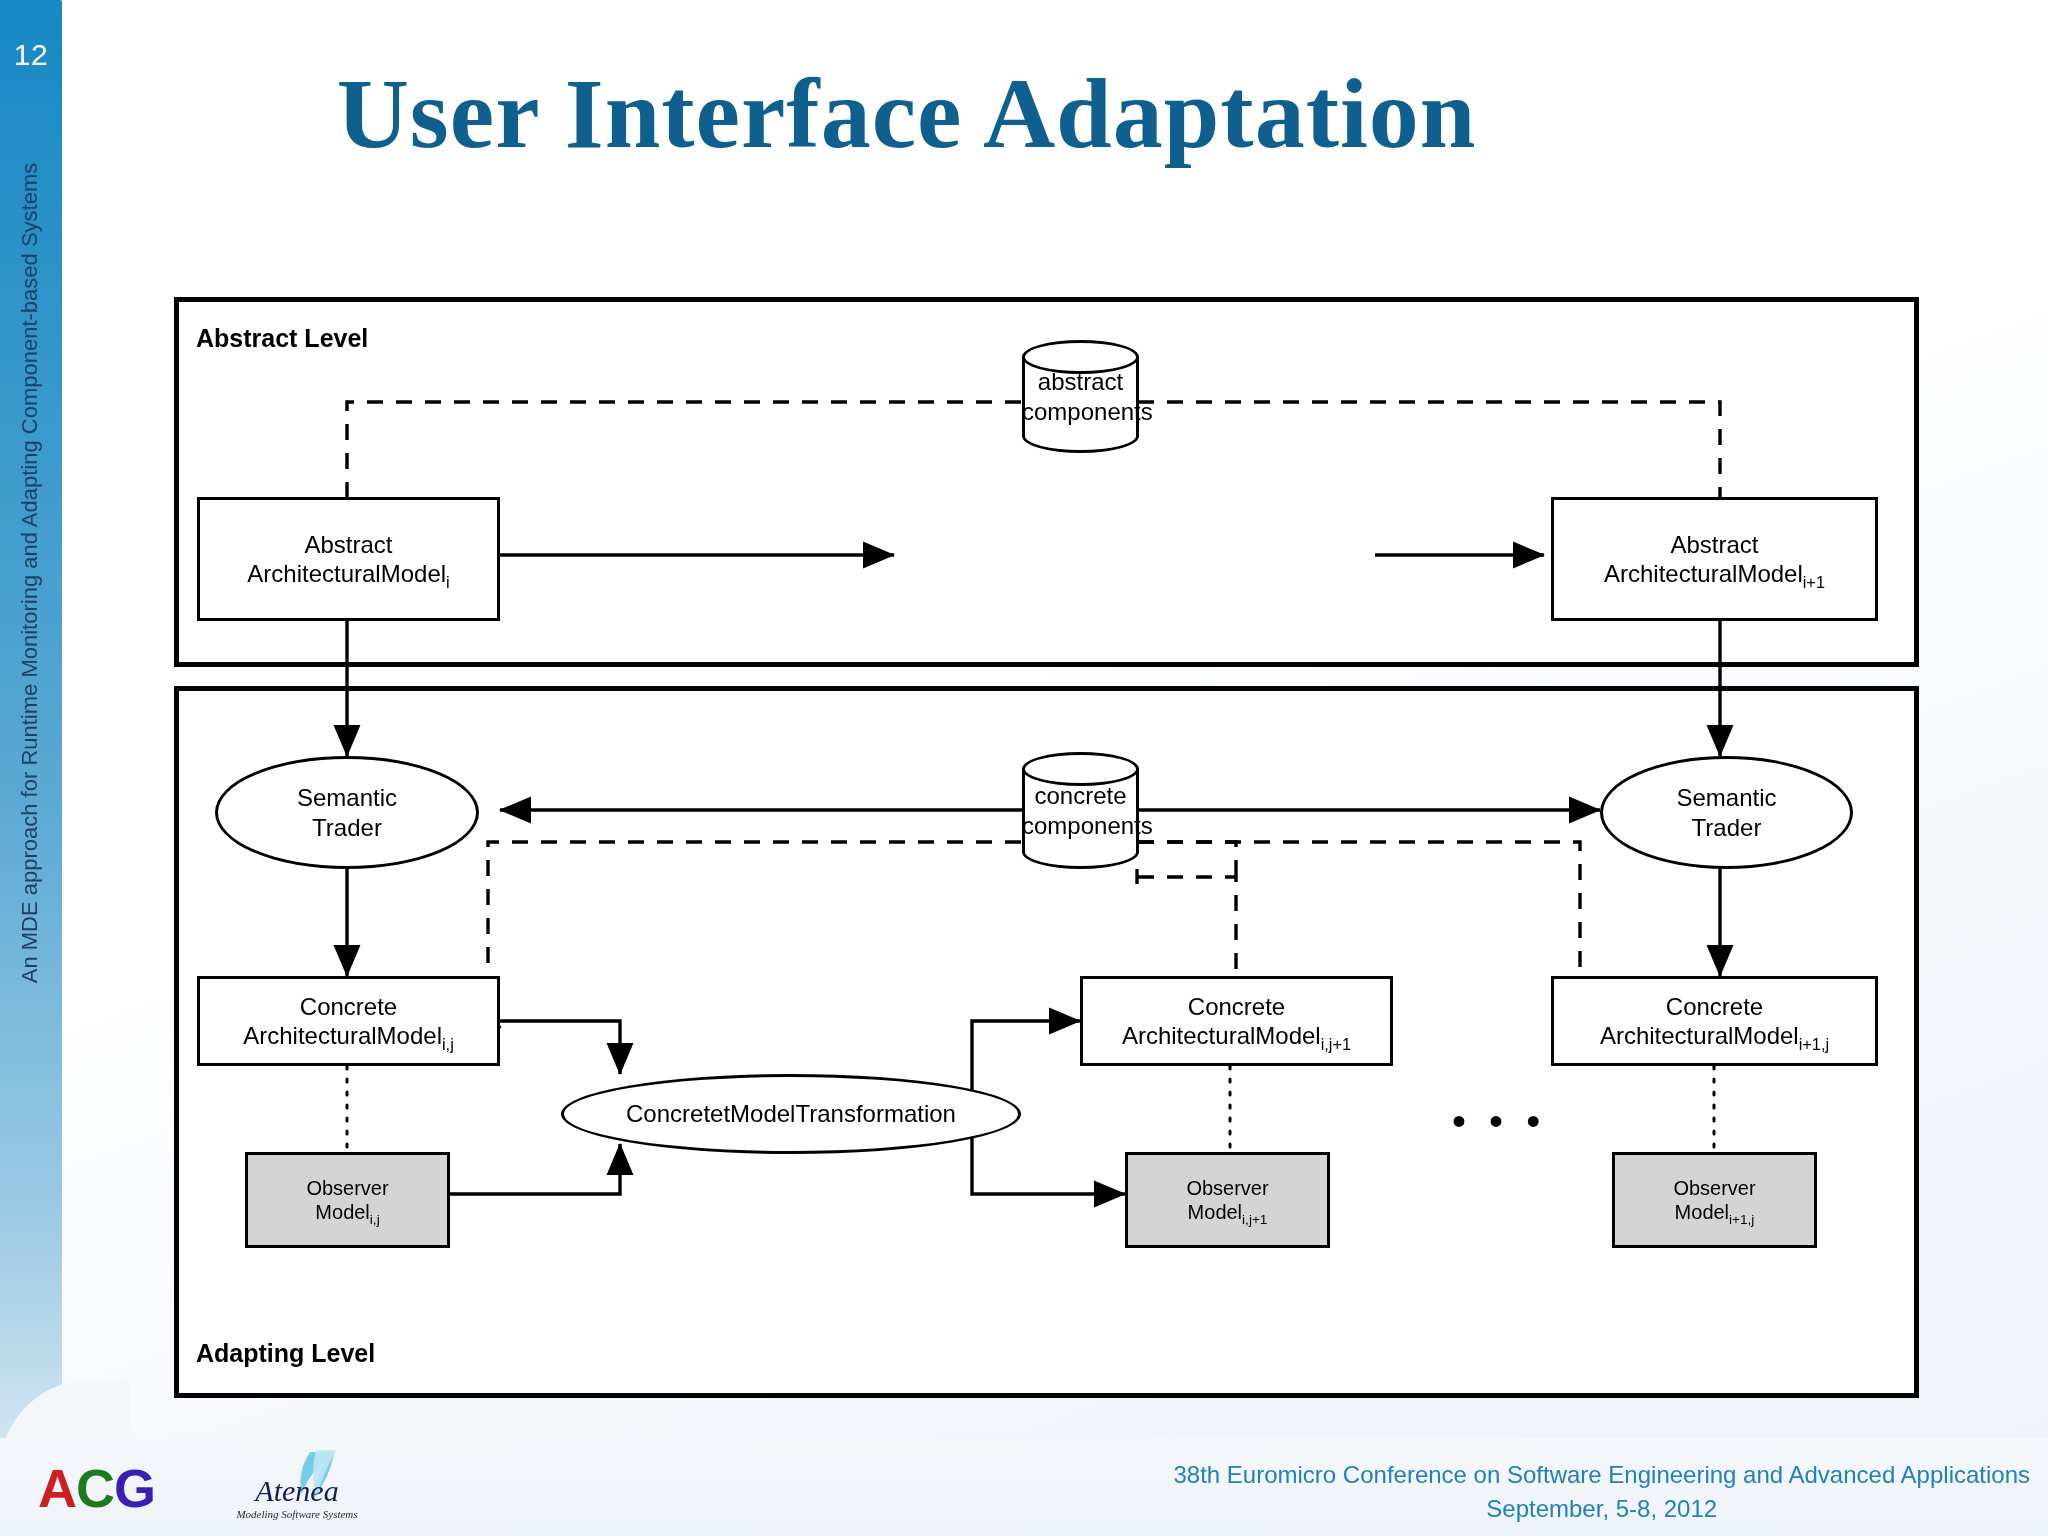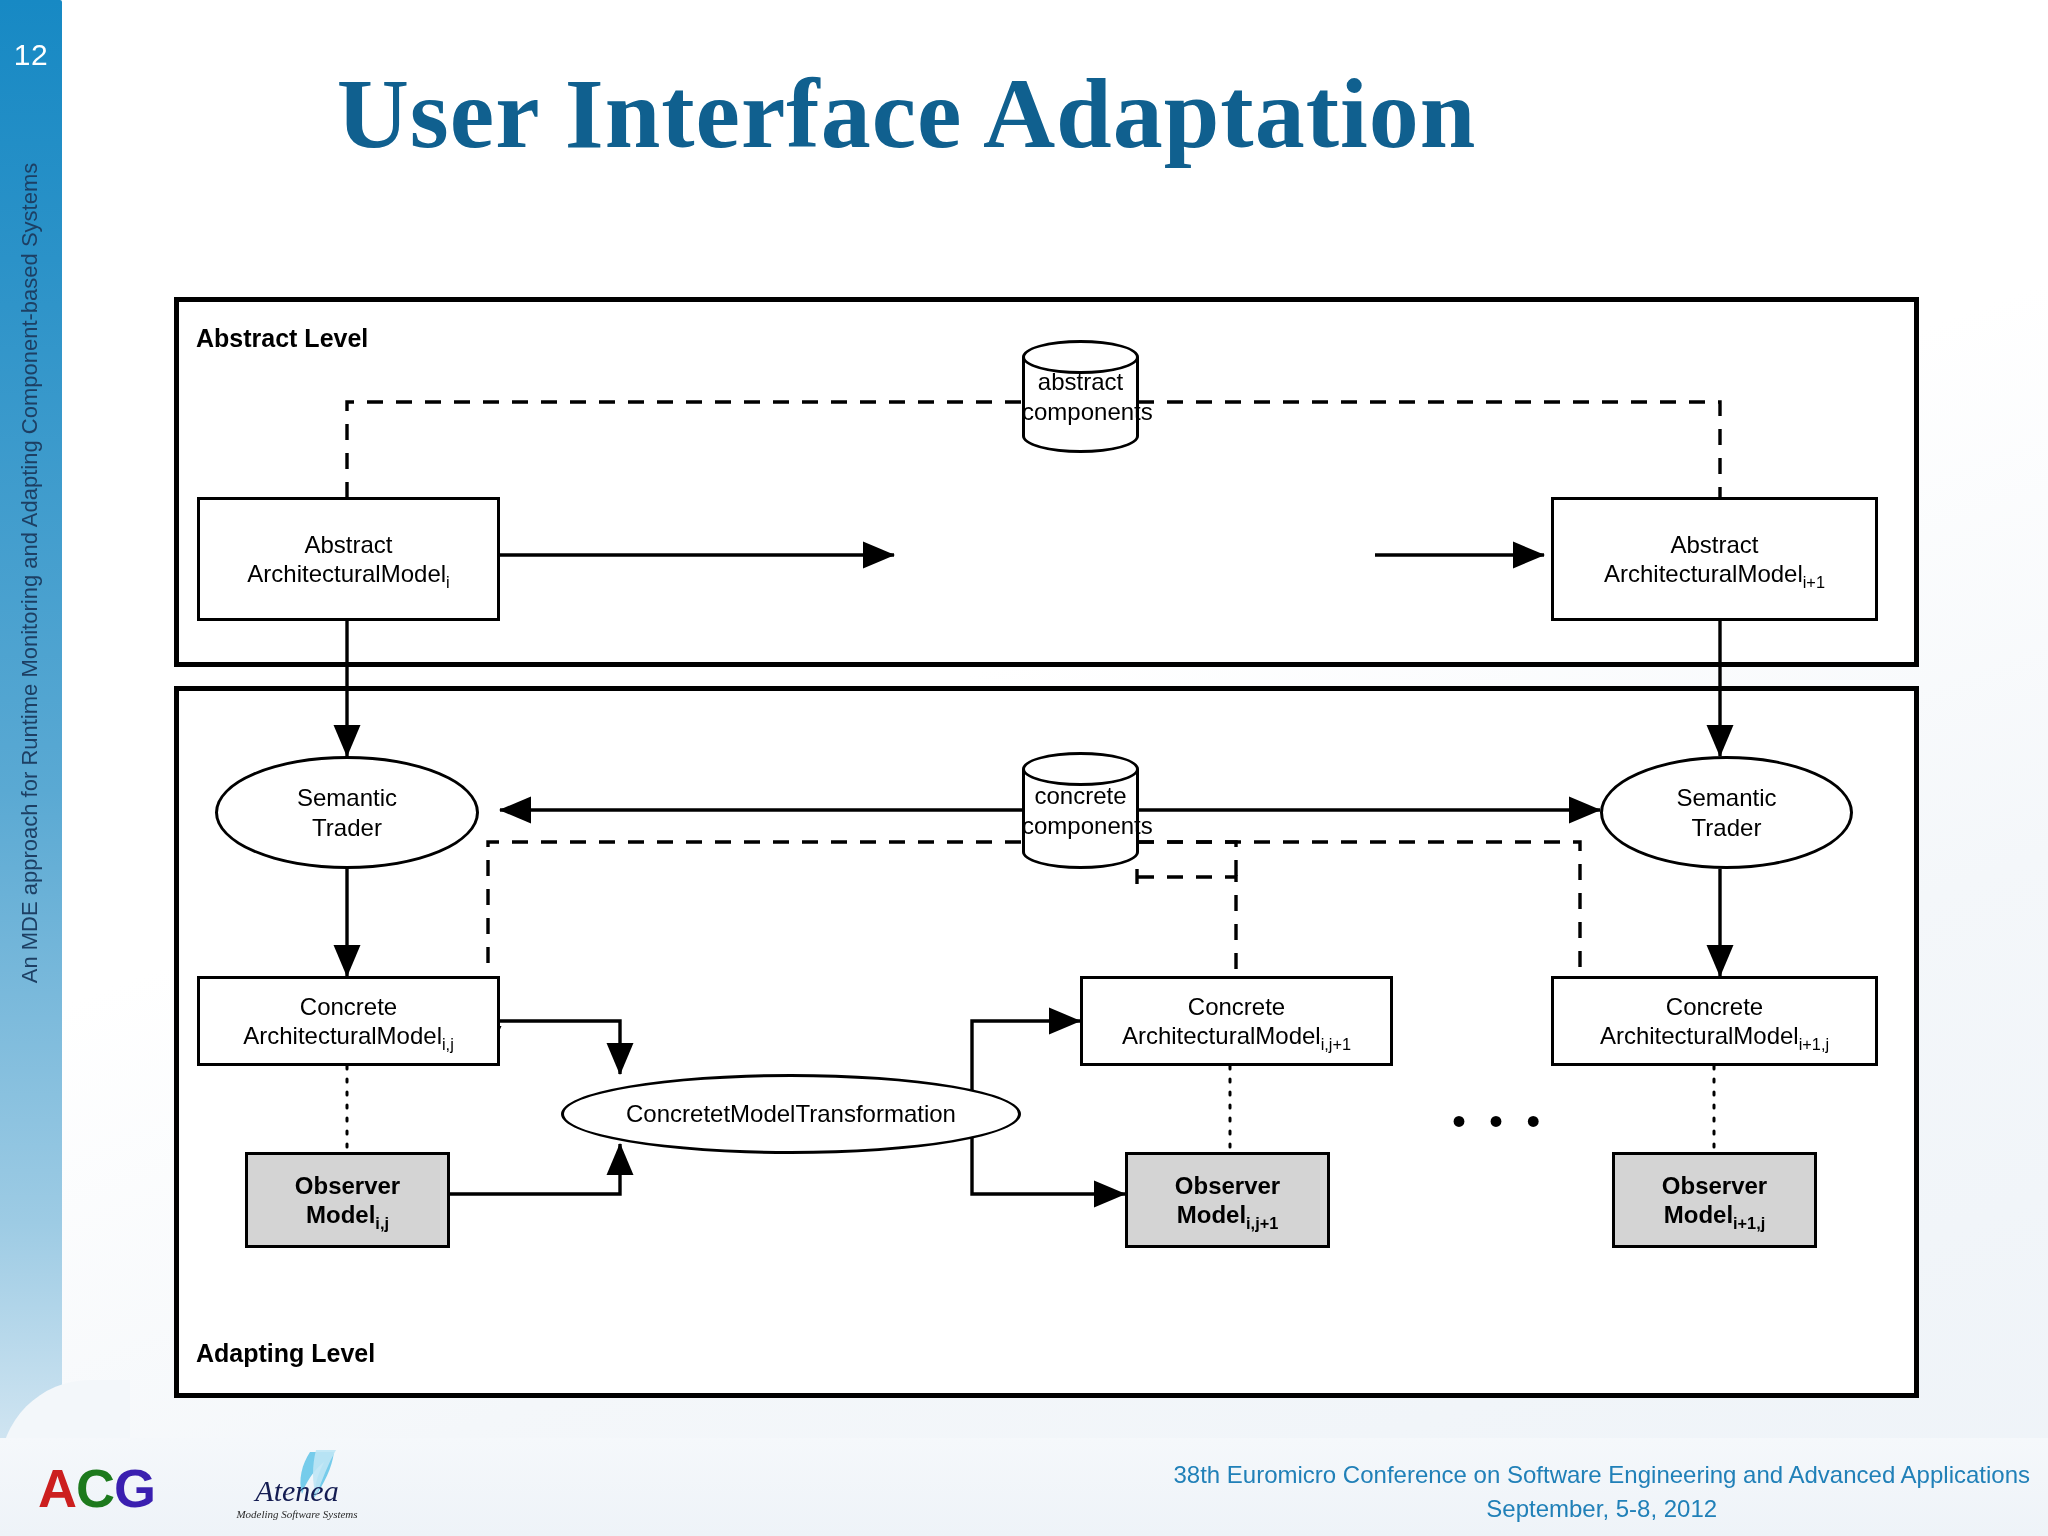--- a/index.html
+++ b/index.html
@@ -86,22 +86,22 @@
     z-index: 4;
   }
   .rect {
     border: 3px solid #000;
     background: #fff;
     font-size: 24px;
   }
   .rect-gray {
     border: 3px solid #000;
     background: #d4d4d4;
-    font-size: 24px;
-    font-weight: bold;
+    font-size: 20px;
+    font-weight: normal;
   }
   .ellipse {
     border: 3px solid #000;
     background: #fff;
     border-radius: 50%;
     font-size: 24px;
   }
   sub { font-size: 0.68em; vertical-align: baseline; position: relative; top: .34em; }
 
   

